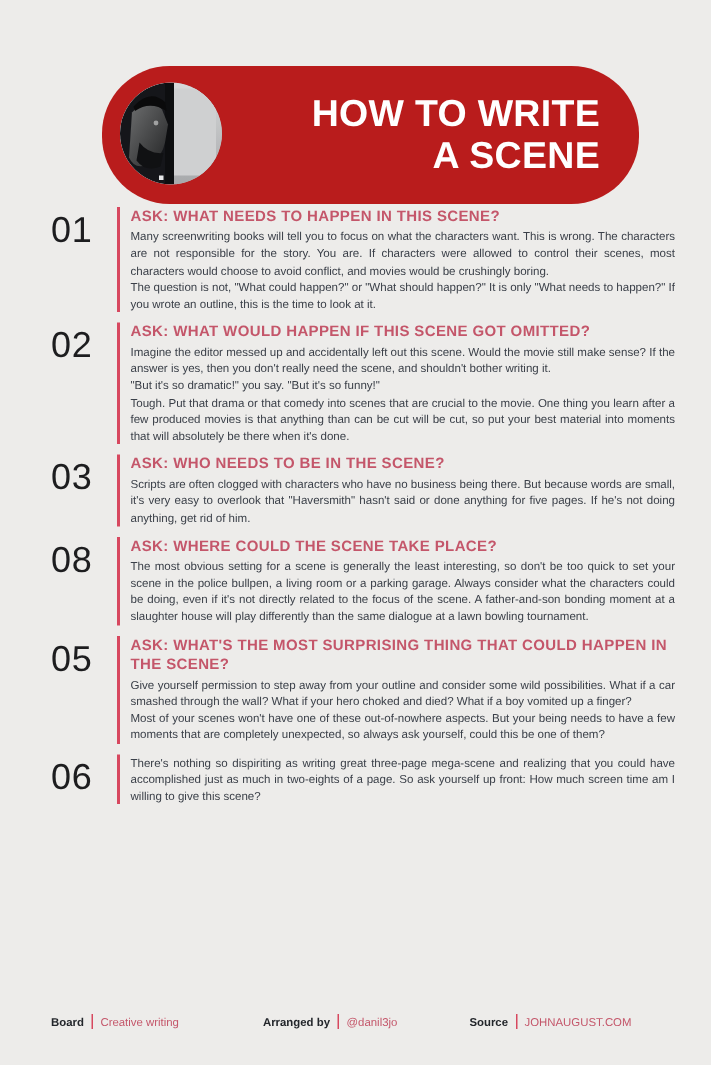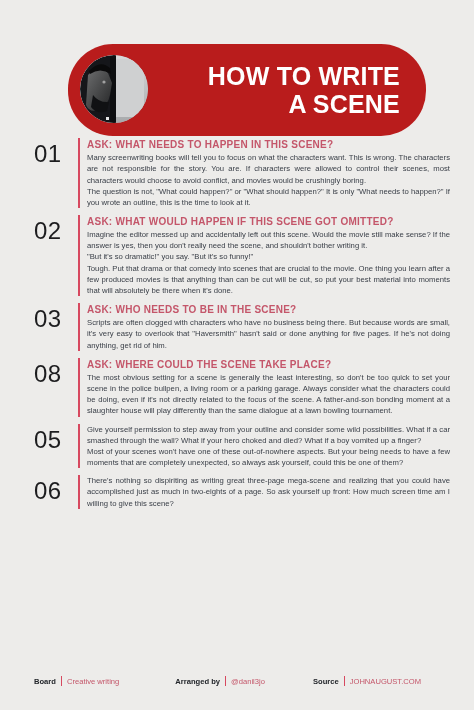--- a/index.html
+++ b/index.html
@@ -229,20 +229,21 @@
       <div class="sec-body">
         <p class="sec-head">ASK: WHERE COULD THE SCENE TAKE PLACE?</p>
         <p class="sec-para">The most obvious setting for a scene is generally the least interesting, so don't be too quick to set your scene in the police bullpen, a living room or a parking garage. Always consider what the characters could be doing, even if it's not directly related to the focus of the scene. A father-and-son bonding moment at a slaughter house will play differently than the same dialogue at a lawn bowling tournament.</p>
       </div>
     </div>
 
     <div class="section">
       <div class="sec-num">05</div>
       <div class="sec-rule"></div>
       <div class="sec-body">
+        <p class="sec-head">ASK: WHAT'S THE MOST SURPRISING THING THAT COULD HAPPEN IN THE SCENE?</p>
         <p class="sec-para">Give yourself permission to step away from your outline and consider some wild possibilities. What if a car smashed through the wall? What if your hero choked and died? What if a boy vomited up a finger?</p>
         <p class="sec-para">Most of your scenes won't have one of these out-of-nowhere aspects. But your being needs to have a few moments that are completely unexpected, so always ask yourself, could this be one of them?</p>
       </div>
     </div>
 
     <div class="section">
       <div class="sec-num">06</div>
       <div class="sec-rule"></div>
       <div class="sec-body">
         <p class="sec-para">There's nothing so dispiriting as writing great three-page mega-scene and realizing that you could have accomplished just as much in two-eights of a page. So ask yourself up front: How much screen time am I willing to give this scene?</p>

